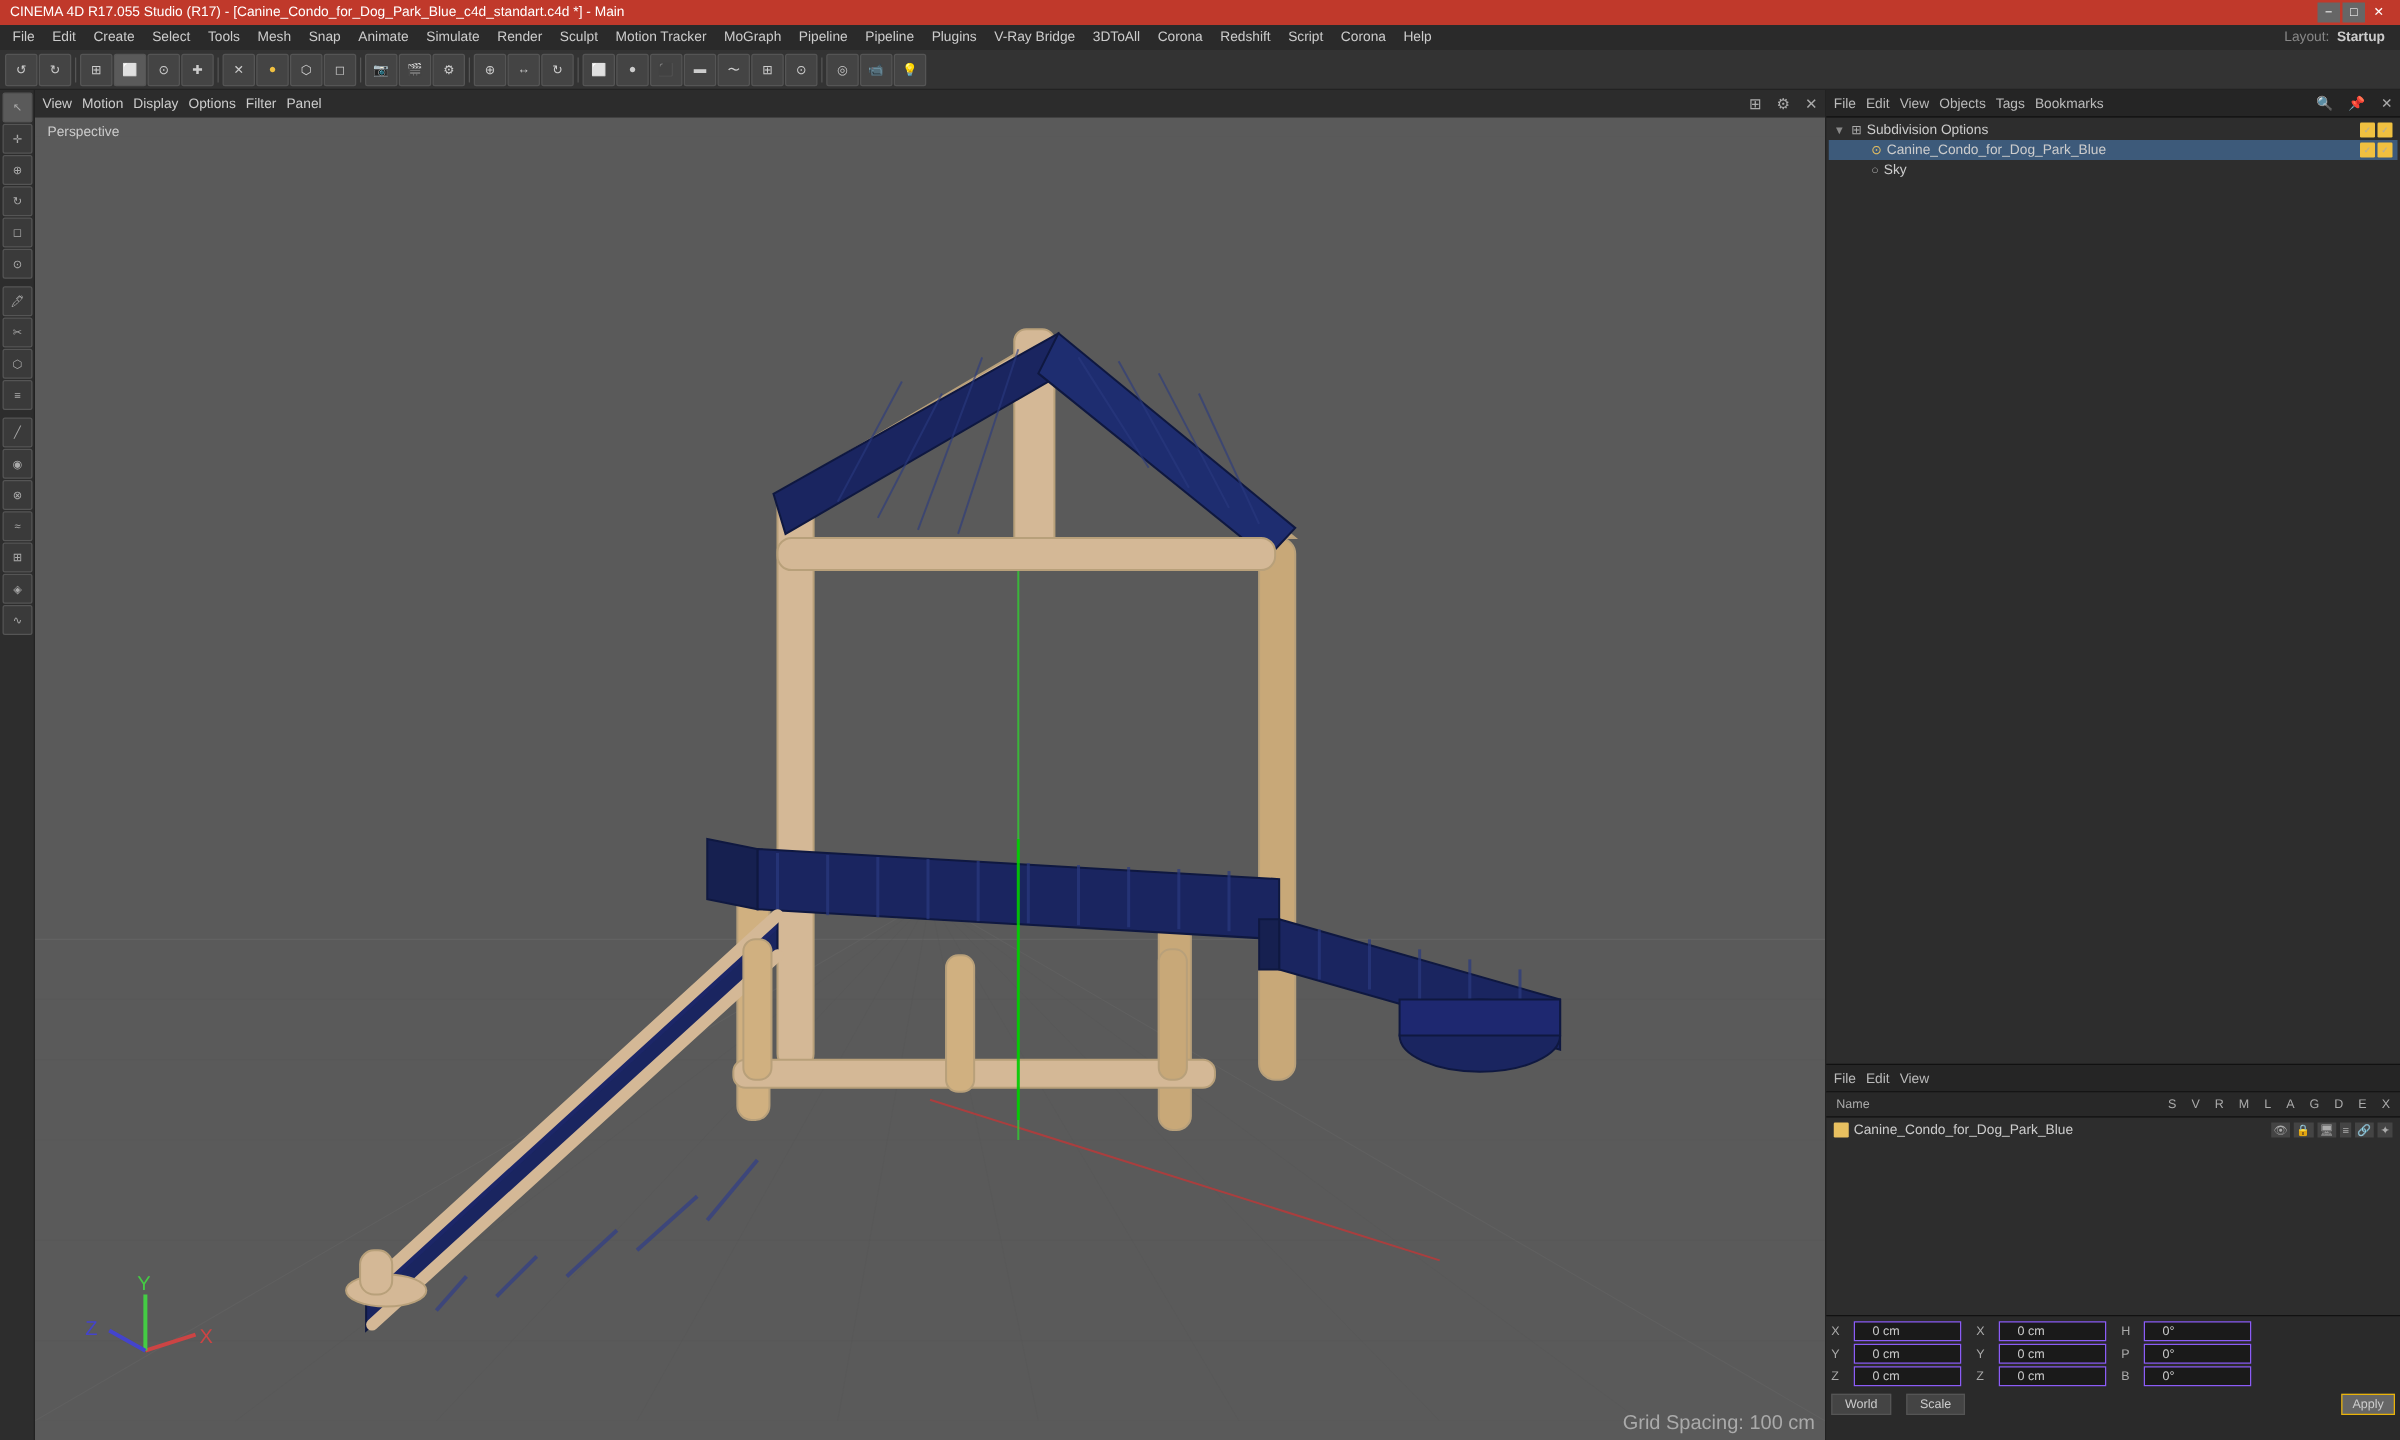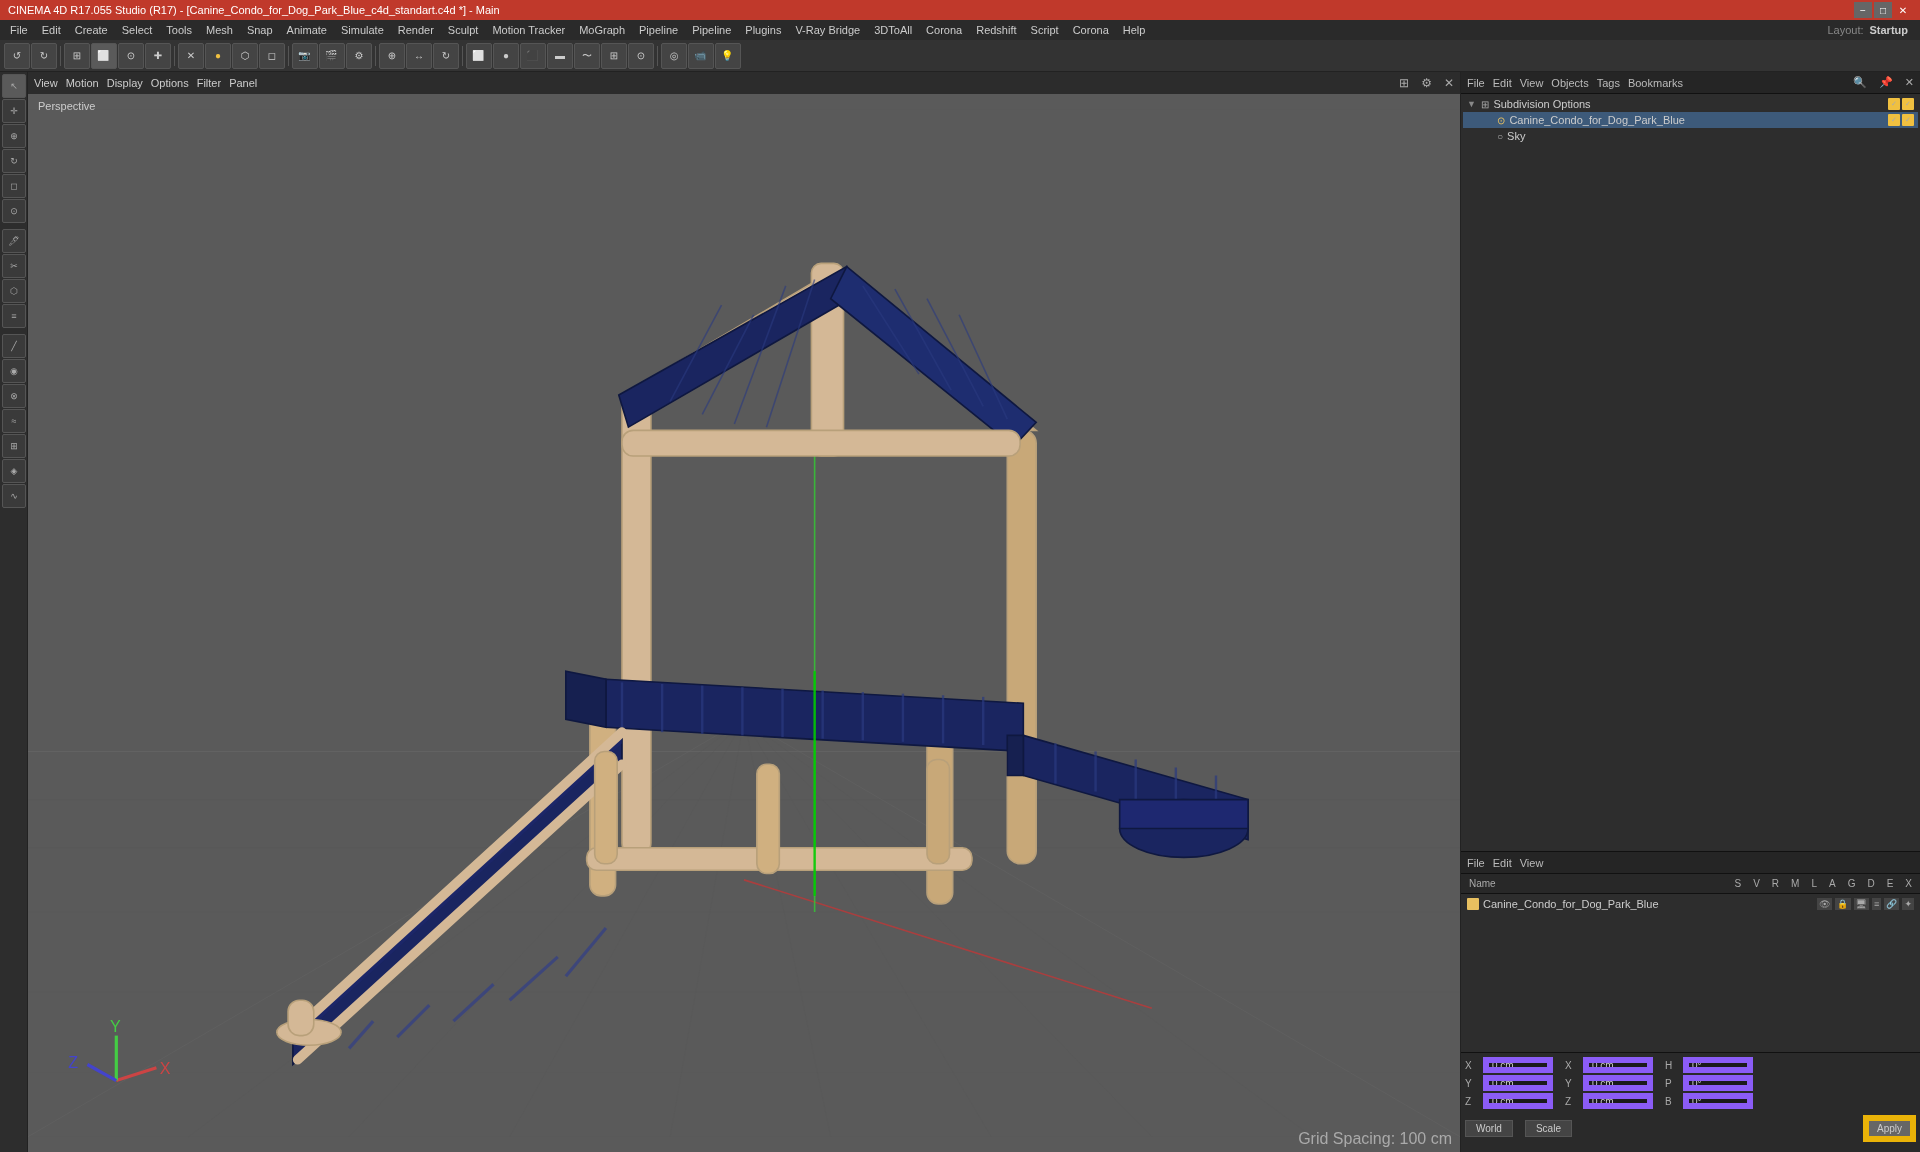--- a/index.html
+++ b/index.html
@@ -240,31 +240,31 @@
       height: 100px;
       background: #2a2a2a;
       display: flex;
       flex-direction: column;
       border-top: 1px solid #111;
       padding: 4px;
     }
     .coord-row { display: flex; align-items: center; gap: 4px; margin-bottom: 2px; }
     .coord-label { width: 14px; color: #aaa; font-size: 10px; }
     .coord-input {
-      width: 70px; height: 16px;
+      width: 86px; height: 16px;
       background: #1a1a1a;
-      border: 6px solid #8b5cf6;
+      border: 1px solid #8b5cf6;
       color: #ccc;
       font-size: 10px;
-      padding: 0 3px;
+      padding: 0 14px;
     }
     .coord-btn {
       padding: 2px 8px;
       background: #555;
-      border: 6px solid #eab308;
+      border: 1px solid #eab308;
       color: #ccc;
       font-size: 10px;
       cursor: pointer;
     }
     .coord-mode-btn {
       padding: 2px 10px;
       background: #444;
       border: 1px solid #555;
       color: #ccc;
       font-size: 10px;

